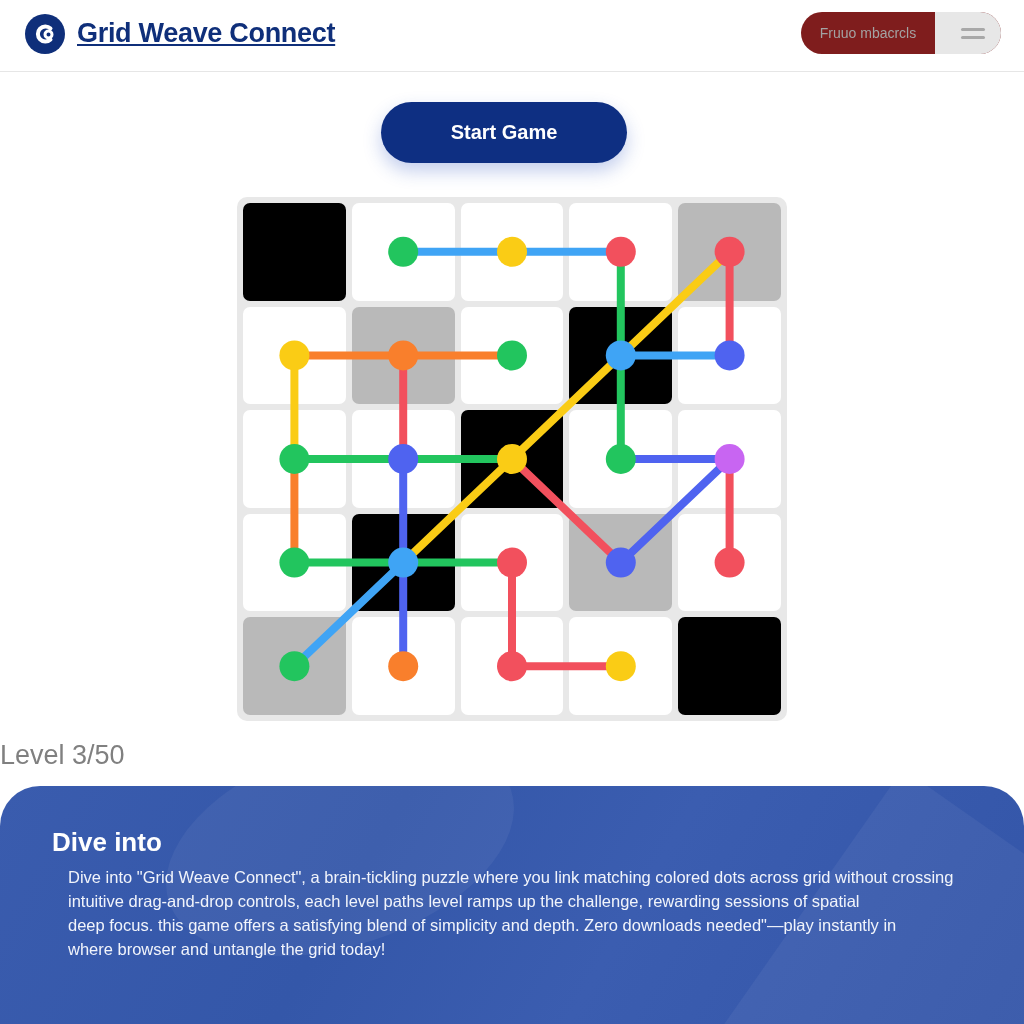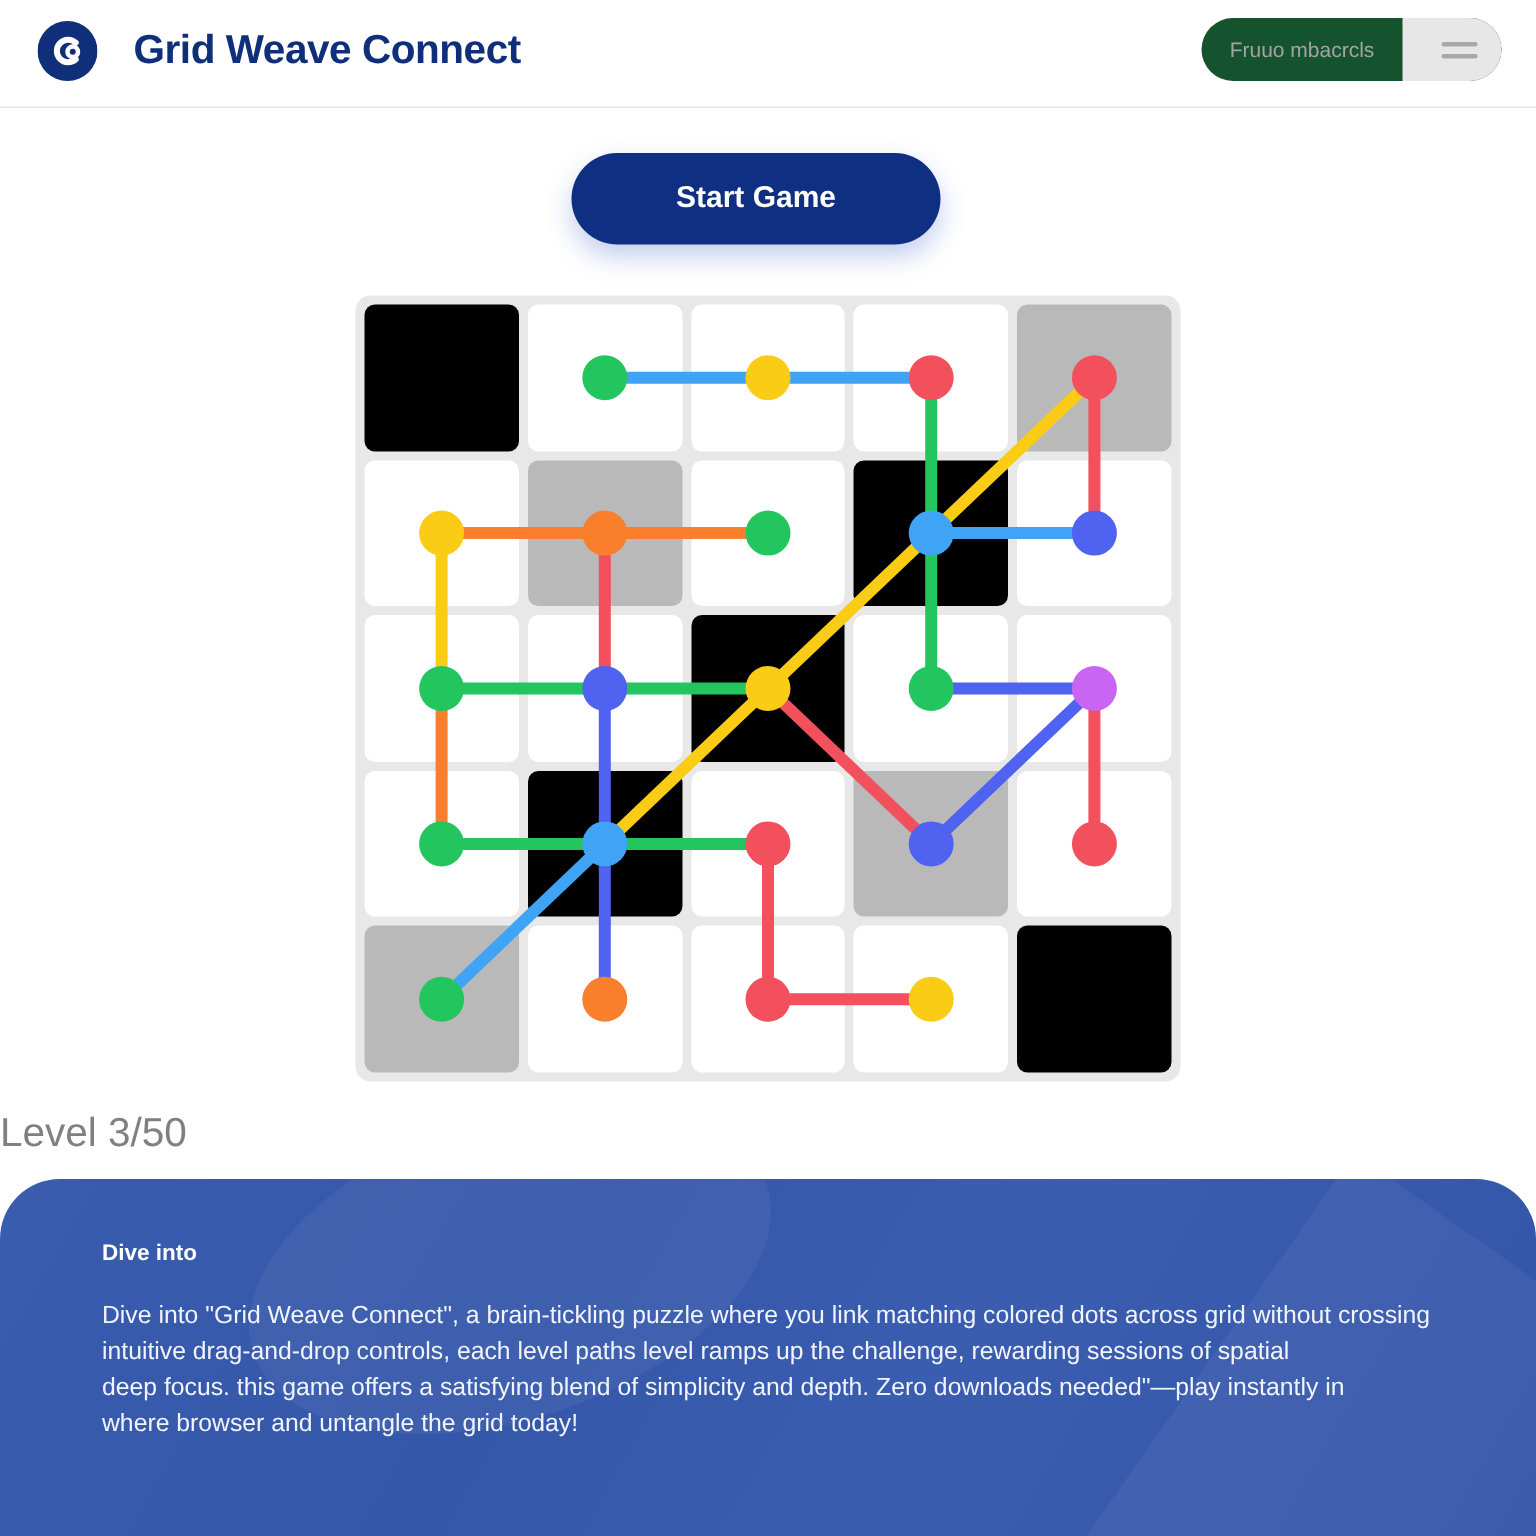--- a/index.html
+++ b/index.html
@@ -7,26 +7,26 @@
   body { font-family: "Liberation Sans", "DejaVu Sans", sans-serif; position: relative; }
 
   .header {
     position: absolute; left: 0; top: 0; width: 1024px; height: 72px;
     border-bottom: 1px solid #e6e6e6; background: #fff;
   }
   .logo {
     position: absolute; left: 25px; top: 14px; width: 40px; height: 40px;
   }
   .app-title {
-    position: absolute; left: 89px; top: 18px; font-size: 27px; font-weight: bold;
-    color: #0f2f7a; letter-spacing: -0.3px;
+    position: absolute; left: 77px; top: 18px; font-size: 27px; font-weight: bold;
+    color: #0f2f7a; letter-spacing: -0.3px; text-decoration: underline;
   }
   .header-pill {
     position: absolute; left: 801px; top: 12px; width: 200px; height: 42px;
-    border-radius: 21px; background: #14532d; overflow: hidden; display: flex;
+    border-radius: 21px; background: #7f1d1d; overflow: hidden; display: flex;
   }
   .pill-label {
     width: 134px; height: 42px; line-height: 42px; text-align: center;
     color: #a3a3a3; font-size: 14px;
   }
   .pill-menu {
     flex: 1; background: #e7e7e7; position: relative; cursor: pointer;
   }
   .pill-menu span {
     position: absolute; left: 26px; width: 24px; height: 3px; background: #a8a8a8; border-radius: 2px;
@@ -64,21 +64,21 @@
   }
   .info::before {
     content: ""; position: absolute; left: 160px; top: -40px; width: 360px; height: 200px;
     background: rgba(255,255,255,0.05); border-radius: 50%; transform: rotate(-18deg);
   }
   .info::after {
     content: ""; position: absolute; right: -60px; top: 40px; width: 300px; height: 320px;
     background: rgba(255,255,255,0.05); transform: rotate(35deg);
   }
   .info-title {
-    position: absolute; left: 68px; top: 41px; color: #fff; font-size: 15px; font-weight: bold;
+    position: absolute; left: 52px; top: 41px; color: #fff; font-size: 26px; font-weight: bold;
   }
   .info-body {
     position: absolute; left: 68px; top: 79px; width: 890px; color: #f1f4fb;
     font-size: 16.5px; line-height: 24px;
   }
 </style>
 </head>
 <body>
 
 <div class="header">

